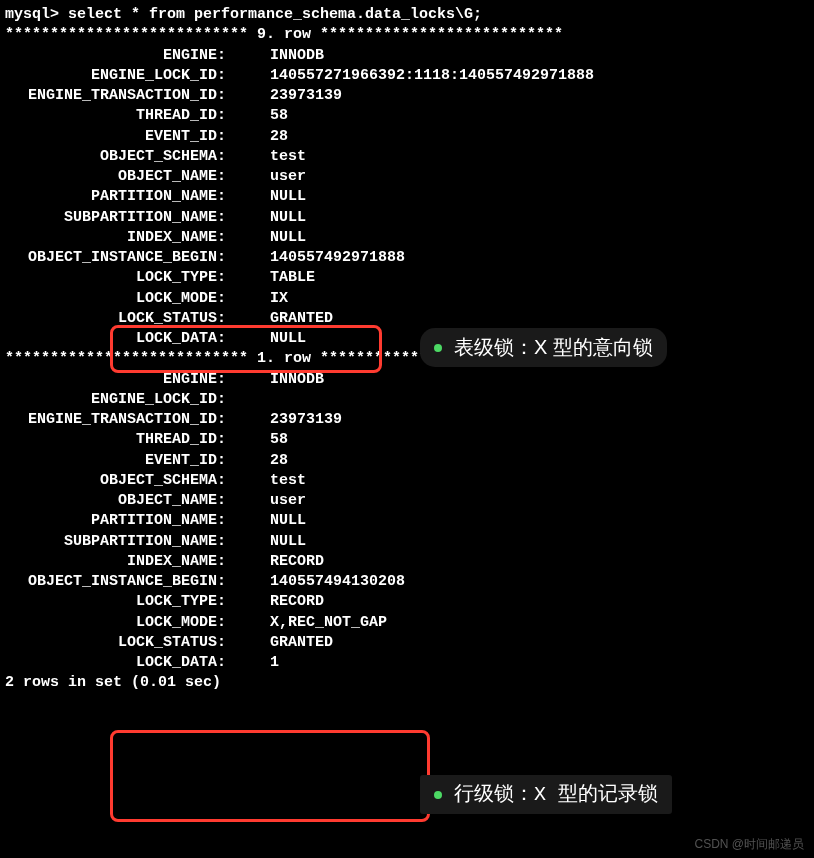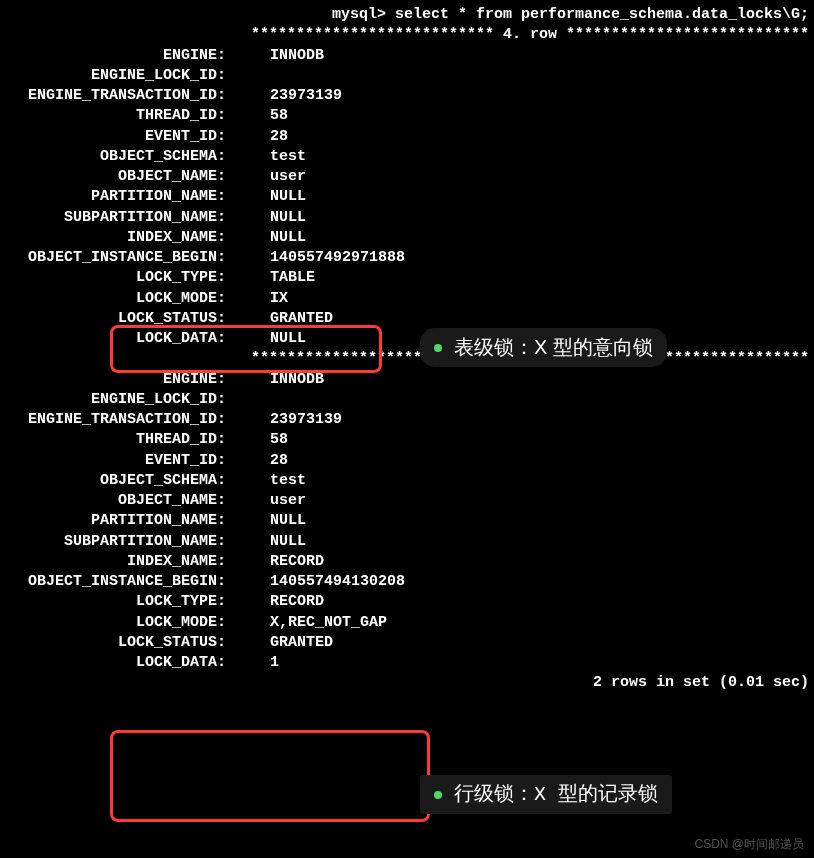--- a/index.html
+++ b/index.html
@@ -14,21 +14,20 @@
       font-size: 15px;
       line-height: 1.35;
       padding: 5px;
       width: 814px;
       height: 858px;
       position: relative;
       font-weight: bold;
     }
     .line {
       white-space: pre;
-      text-align: right;
     }
     .row-line {
       white-space: pre;
       display: flex;
       gap: 35px;
     }
     .field-label {
       display: inline-block;
       width: 230px;
       text-align: right;
@@ -73,24 +72,24 @@
       opacity: 0.6;
       font-weight: normal;
       margin-top: 20px;
     }
   </style>
 </head>
 <body>
 
 <div class="terminal">
   <div class="line">mysql&gt; select * from performance_schema.data_locks\G;</div>
-  <div class="line"><span>*************************** </span><span>4. row</span><span> ***************************</span></div>
+  <div class="line"><span>*************************** </span><span>9. row</span><span> ***************************</span></div>
 
   <div class="row-line"><span class="field-label">               ENGINE: </span><span class="field-value">INNODB</span></div>
-  <div class="row-line"><span class="field-label">       ENGINE_LOCK_ID: </span></div>
+  <div class="row-line"><span class="field-label">       ENGINE_LOCK_ID: </span><span class="field-value">140557271966392:1118:140557492971888</span></div>
   <div class="row-line"><span class="field-label">ENGINE_TRANSACTION_ID: </span><span class="field-value">23973139</span></div>
   <div class="row-line"><span class="field-label">            THREAD_ID: </span><span class="field-value">58</span></div>
   <div class="row-line"><span class="field-label">             EVENT_ID: </span><span class="field-value">28</span></div>
   <div class="row-line"><span class="field-label">        OBJECT_SCHEMA: </span><span class="field-value">test</span></div>
   <div class="row-line"><span class="field-label">          OBJECT_NAME: </span><span class="field-value">user</span></div>
   <div class="row-line"><span class="field-label">       PARTITION_NAME: </span><span class="field-value">NULL</span></div>
   <div class="row-line"><span class="field-label">    SUBPARTITION_NAME: </span><span class="field-value">NULL</span></div>
   <div class="row-line"><span class="field-label">           INDEX_NAME: </span><span class="field-value">NULL</span></div>
   <div class="row-line"><span class="field-label">OBJECT_INSTANCE_BEGIN: </span><span class="field-value">140557492971888</span></div>
   <div class="row-line"><span class="field-label">            LOCK_TYPE: </span><span class="field-value">TABLE</span></div>

